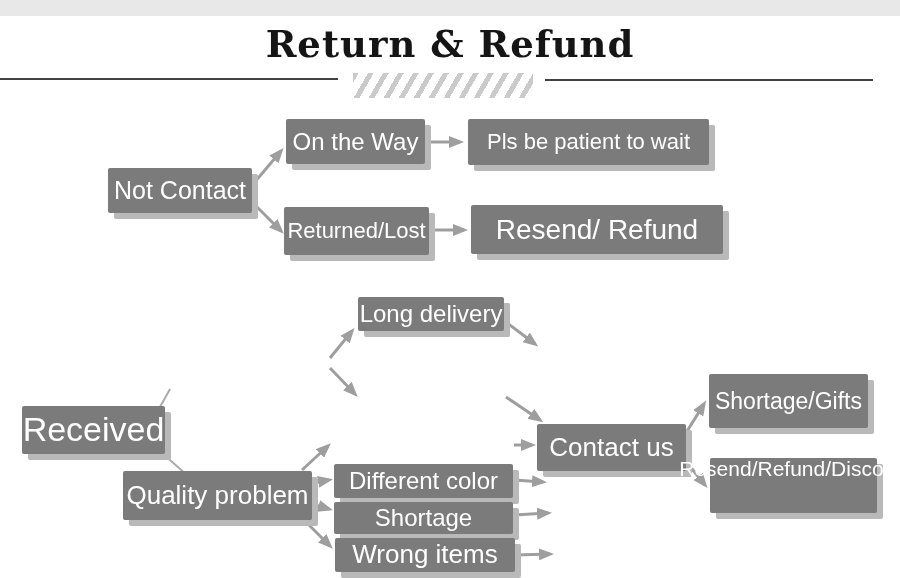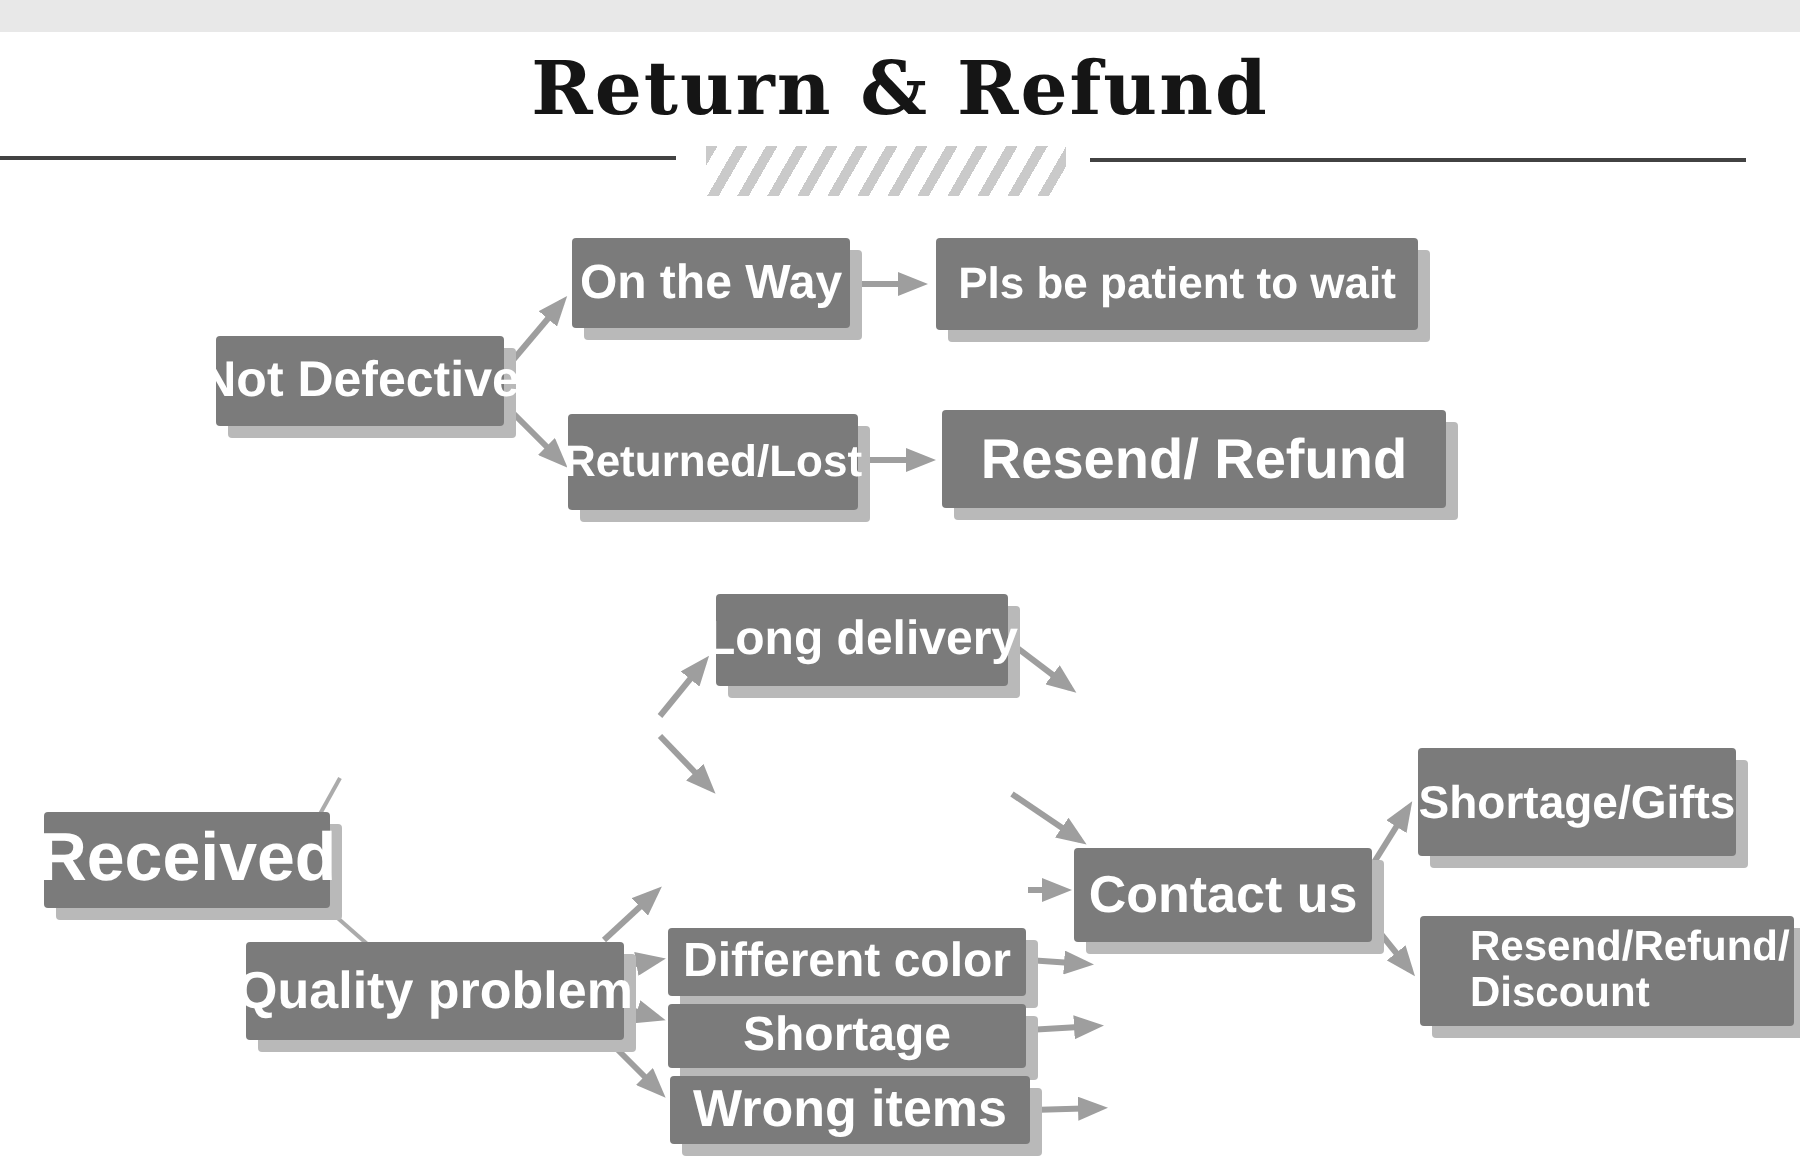--- a/index.html
+++ b/index.html
@@ -27,22 +27,22 @@
   .flow-svg{position:absolute;left:0;top:0;z-index:1;}
   .arrow{stroke:var(--arrow);stroke-width:3;fill:none;}
   .connector{stroke:var(--connector);stroke-width:2;fill:none;}
   .ah{fill:var(--arrow);}
   .node{
     position:absolute;z-index:2;background:var(--box);color:var(--boxtext);
     display:flex;align-items:center;justify-content:center;
     box-shadow:6px 6px 0 var(--shadow);border-radius:2px;white-space:nowrap;
     font-family:"Liberation Sans",sans-serif;line-height:1.05;
   }
-  .node .node-label{padding:0 2px;font-weight:bold;}
-  .node-multiline{flex-direction:column;align-items:flex-start;justify-content:center;padding-left:25px;}
+  .node .node-label{padding:0 2px;}
+  .node-multiline{flex-direction:row;align-items:flex-start;justify-content:center;padding-left:5px;}
   .node-multiline .node-label{padding:0;}
 </style>
 </head>
 <body>
 
 <div class="stage">
 
   <h1 class="page-title">Return &amp; Refund</h1>
   <div class="rule rule-left"></div>
   <div class="rule rule-right"></div>
@@ -76,41 +76,41 @@
     <path class="arrow" marker-end="url(#ah)" d="M516,539 L550,538"></path>
 
     <path class="arrow" marker-end="url(#ah)" d="M684,420 L704,388"></path>
     <path class="arrow" marker-end="url(#ah)" d="M684,443 L705,469"></path>
 
     <path class="connector" d="M170,373 L160,391"></path>
     <path class="connector" d="M162,437 L187,459"></path>
   </svg>
 
   <div class="node" style="left:108px;top:152px;width:144px;height:45px;font-size:25px">
-    <span class="node-label">Not Defective</span>
+    <span class="node-label">Not Contact</span>
   </div>
 
   <div class="node" style="left:286px;top:103px;width:139px;height:45px;font-size:24px">
     <span class="node-label">On the Way</span>
   </div>
 
   <div class="node" style="left:468px;top:103px;width:241px;height:46px;font-size:22px">
     <span class="node-label">Pls be patient to wait</span>
   </div>
 
   <div class="node" style="left:284px;top:191px;width:145px;height:48px;font-size:22px">
     <span class="node-label">Returned/Lost</span>
   </div>
 
   <div class="node" style="left:471px;top:189px;width:252px;height:49px;font-size:28px">
     <span class="node-label">Resend/ Refund</span>
   </div>
 
 
-  <div class="node" style="left:358px;top:281px;width:146px;height:46px;font-size:24px">
+  <div class="node" style="left:358px;top:281px;width:146px;height:34px;font-size:24px">
     <span class="node-label">Long delivery</span>
   </div>
 
 
   <div class="node" style="left:22px;top:390px;width:143px;height:48px;font-size:34px">
     <span class="node-label">Received</span>
   </div>
 
   <div class="node" style="left:123px;top:455px;width:189px;height:49px;font-size:26px">
     <span class="node-label">Quality problem</span>

